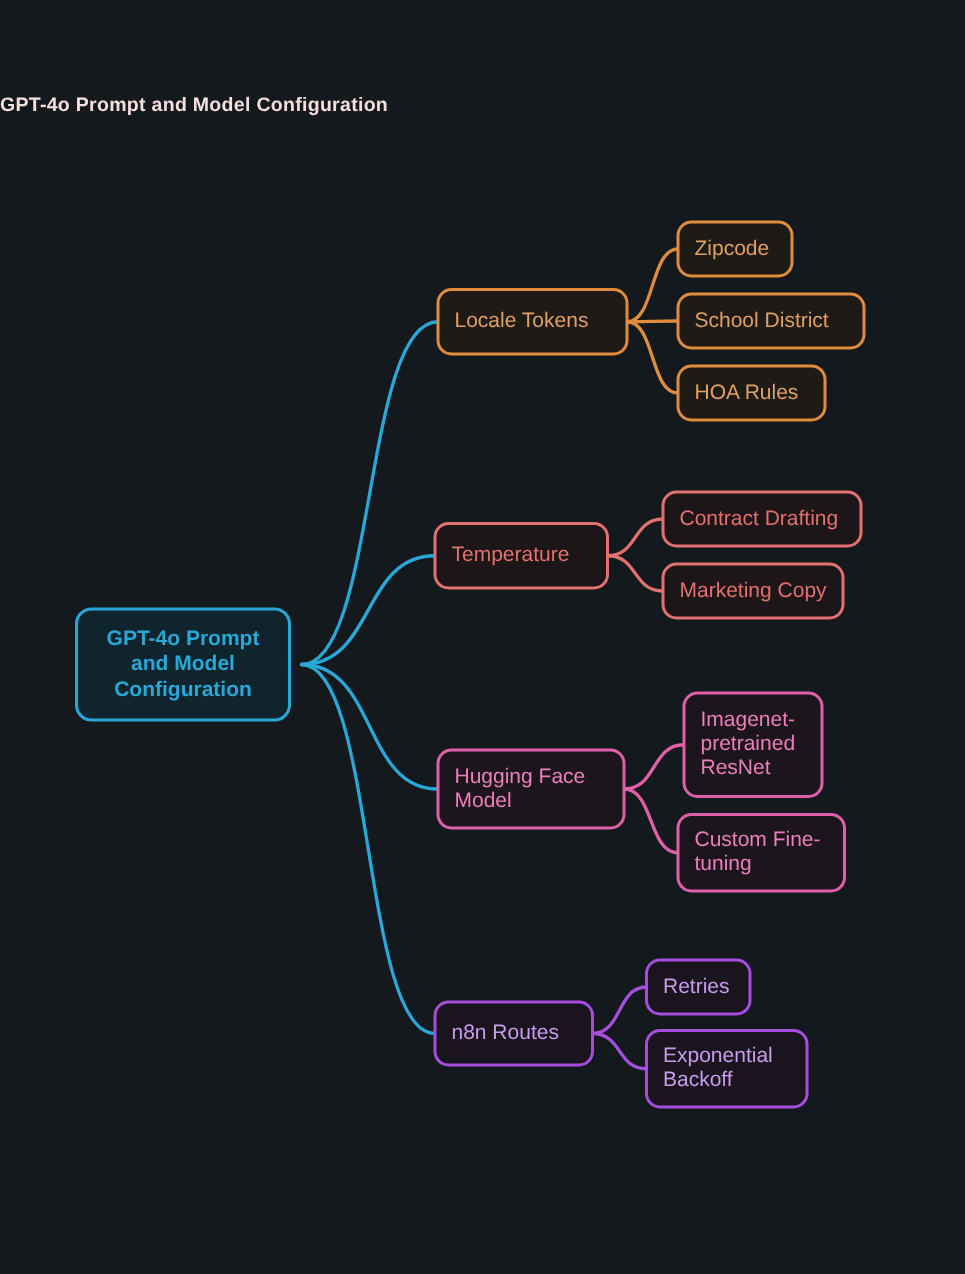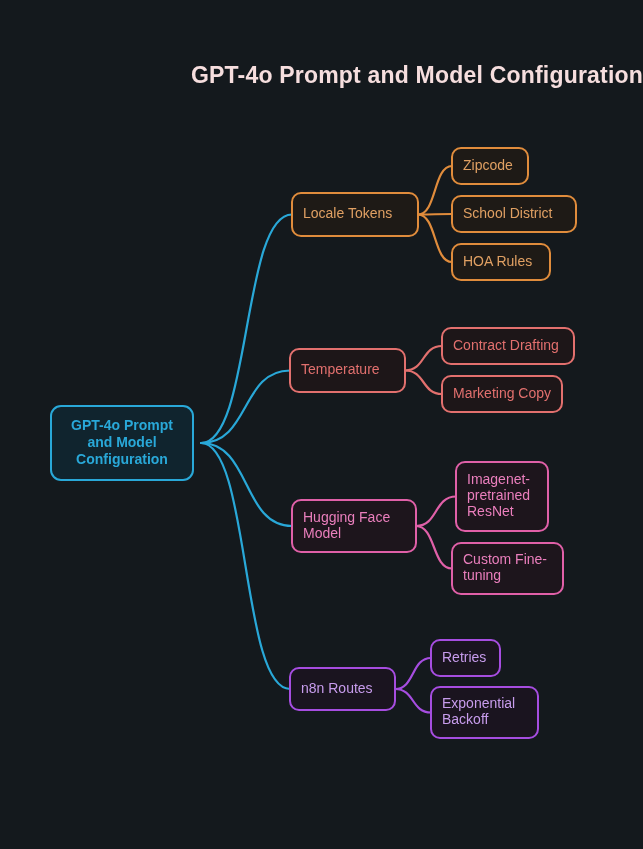--- a/index.html
+++ b/index.html
@@ -13,22 +13,22 @@
     height: 849px;
     background: #14191d;
     overflow: hidden;
     font-family: "Liberation Sans", sans-serif;
   }
   #title {
     position: absolute;
     left: 0;
     top: 62px;
     width: 643px;
-    text-align: right;
-    font-size: 23px;
+    text-align: left;
+    font-size: 13px;
     font-weight: bold;
     color: #f6dede;
     letter-spacing: 0.2px;
   }
   #map {
     position: absolute;
     left: 0;
     top: 0;
   }
   .edge {

